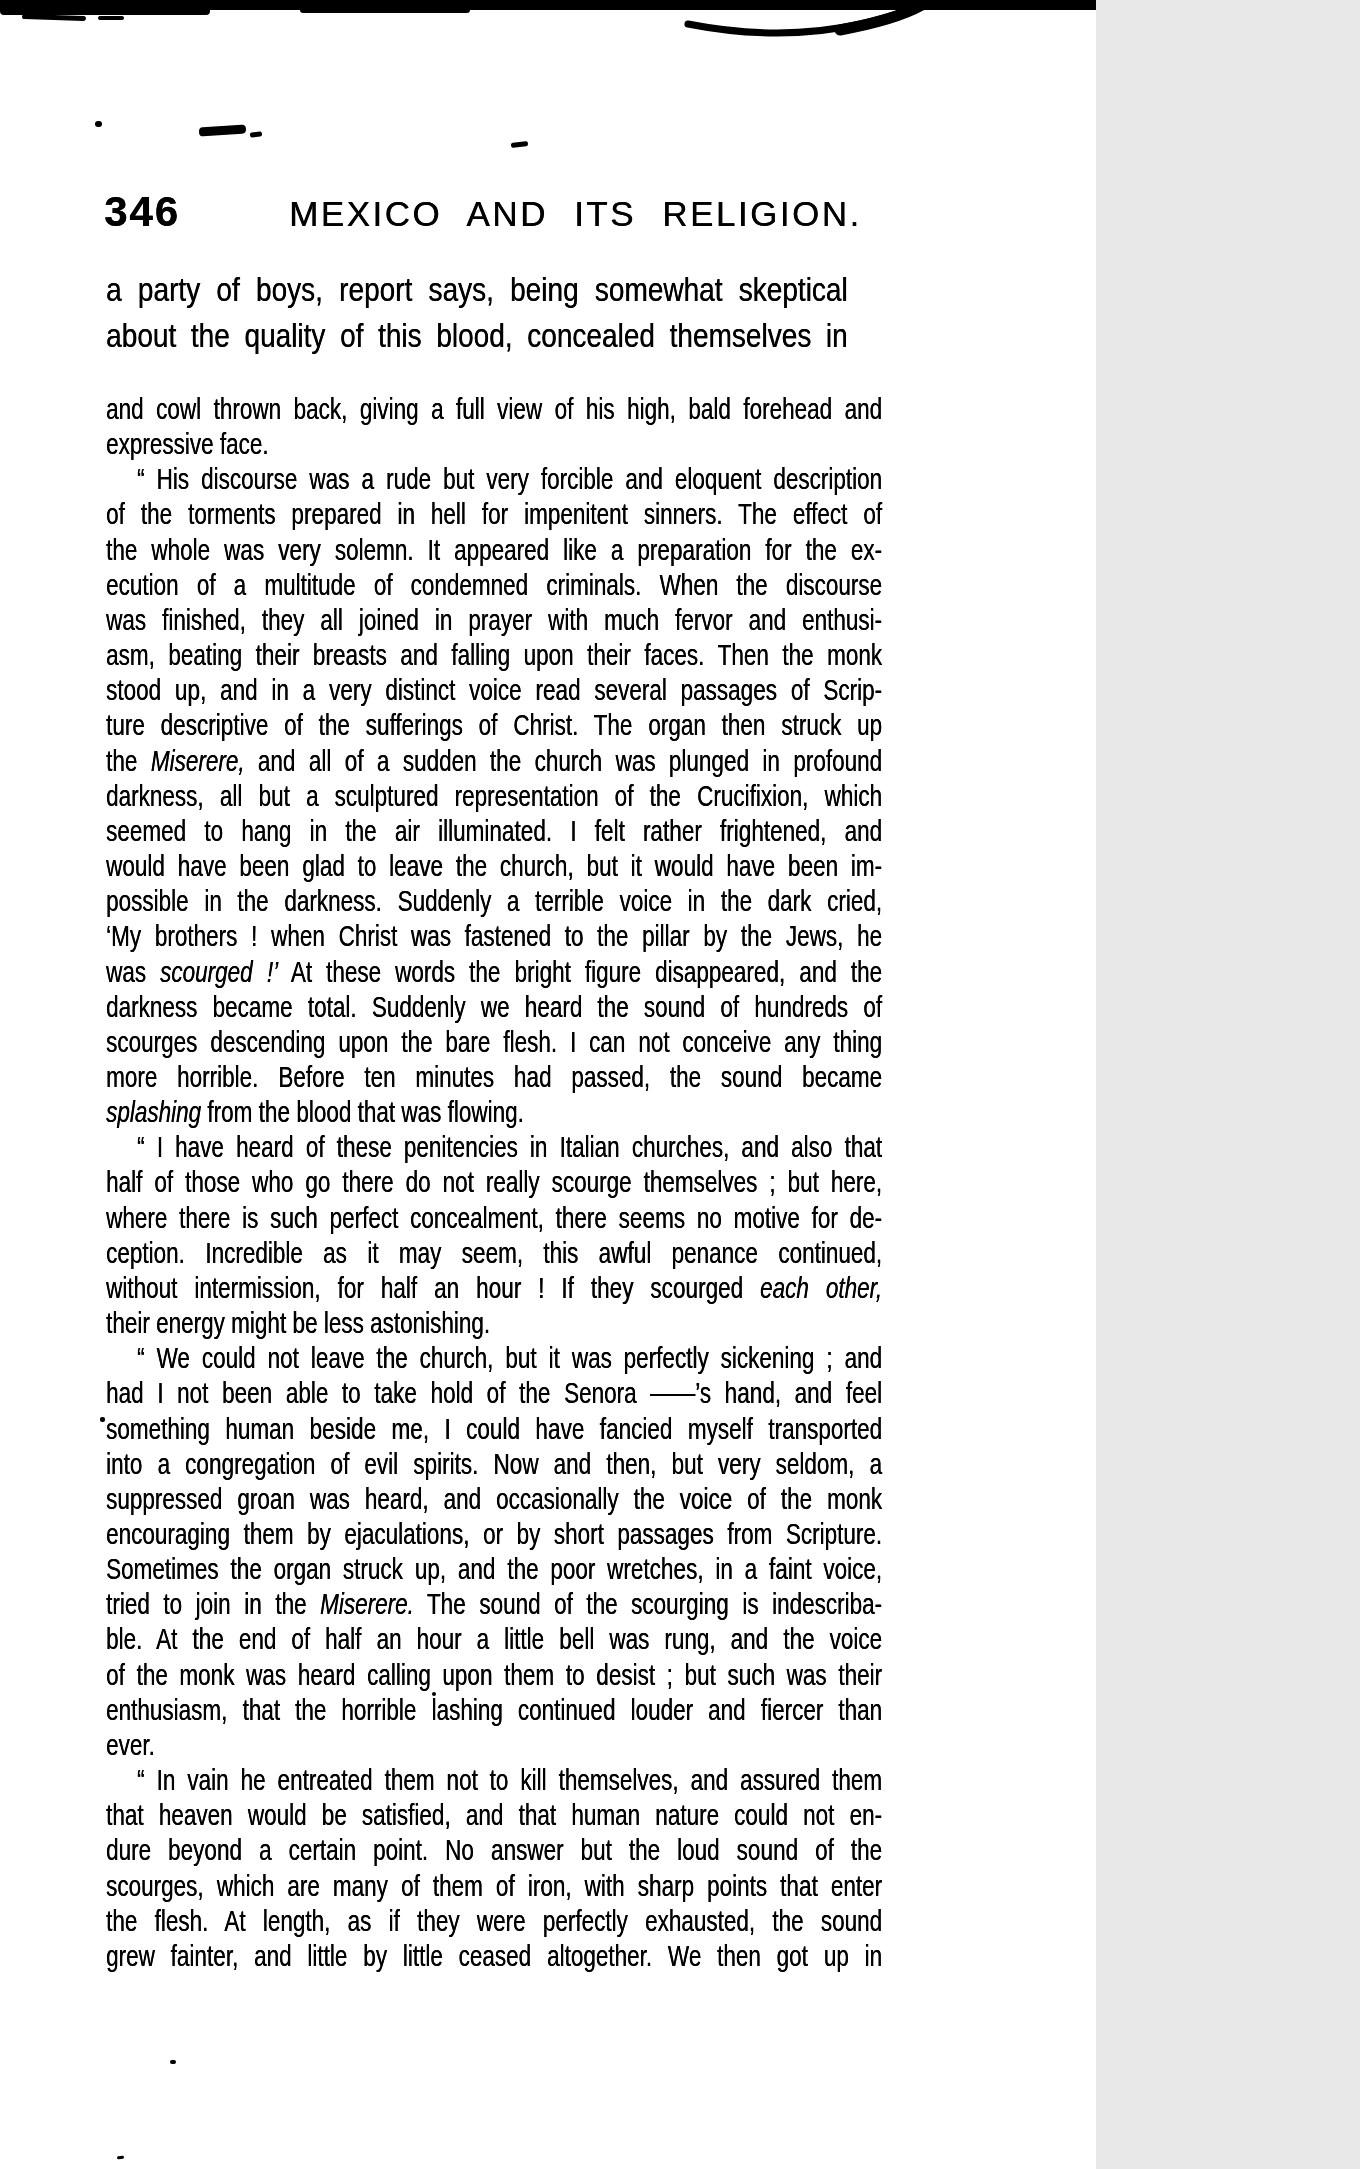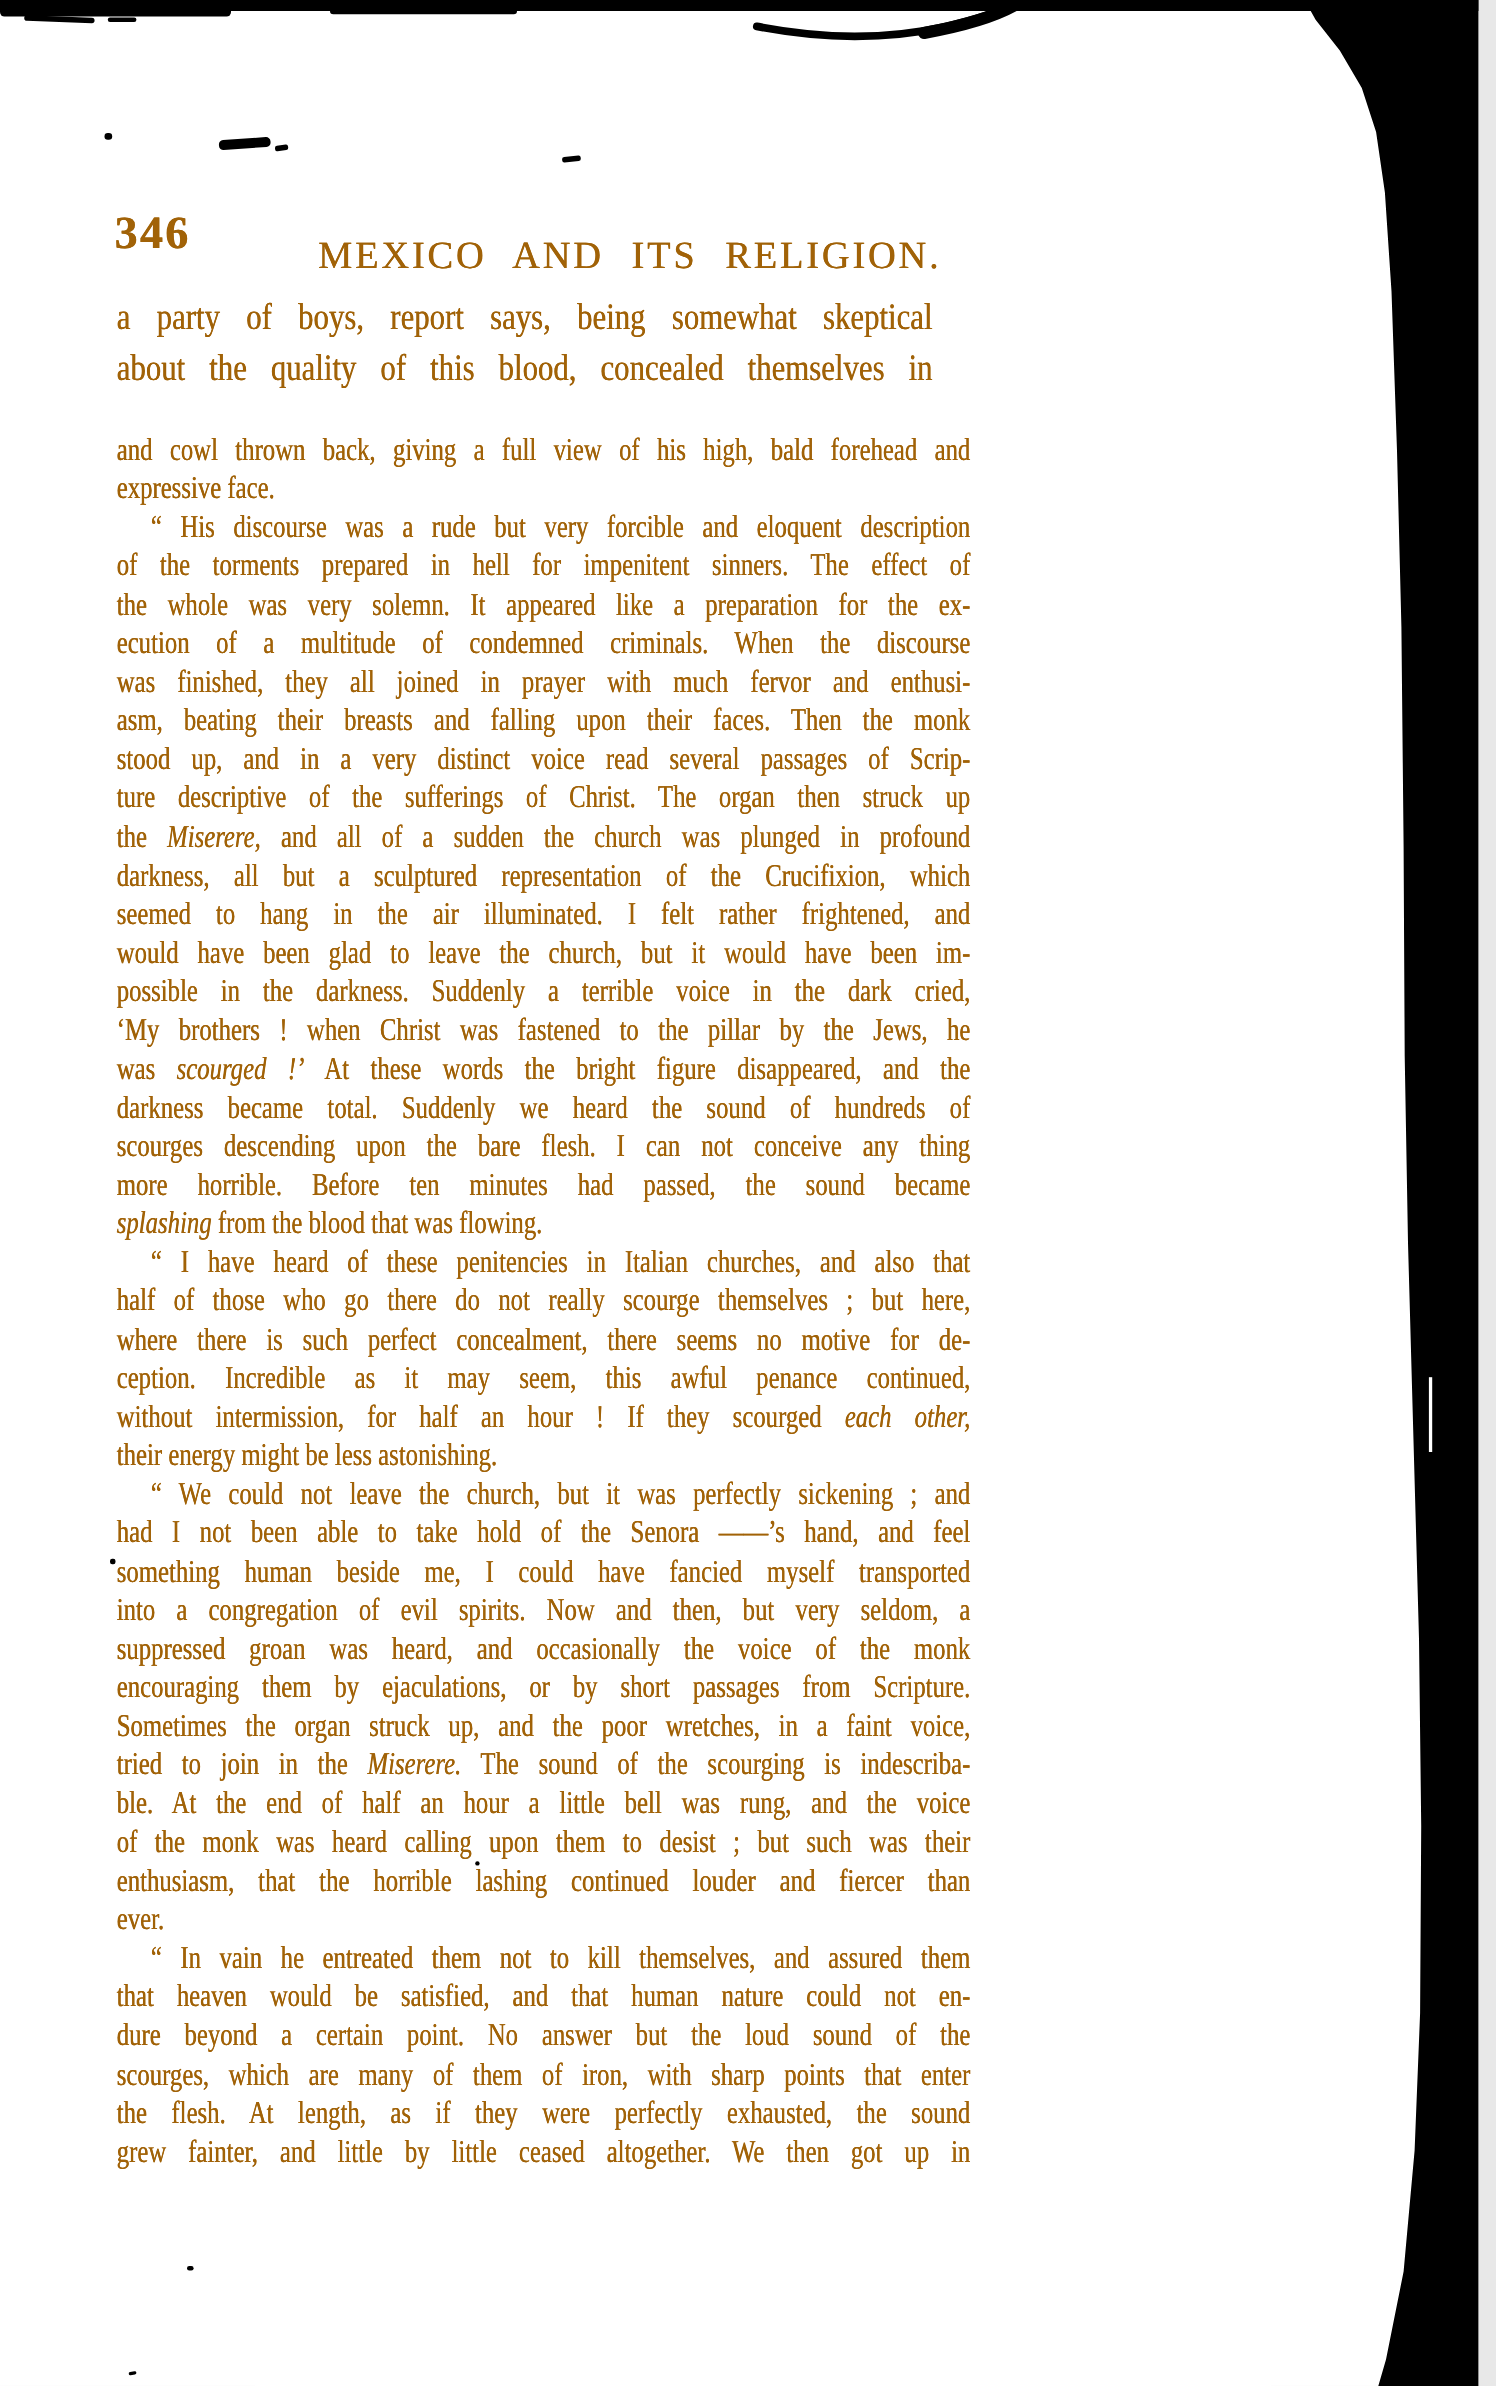--- a/index.html
+++ b/index.html
@@ -1,33 +1,32 @@
 <!DOCTYPE html>
 <html><head>
 <meta charset="utf-8">
 <style>
   html,body { margin:0; padding:0; background:#e8e8e8; }
   #page {
-    position:relative; width:1344px; height:2169px;
+    position:relative; width:1096px; height:2169px;
     background:#ffffff; overflow:hidden;
-    font-family:Liberation Serif, serif;
-    color:#a16207;
+    font-family:Liberation Sans, sans-serif;
+    color:#000000;
   }
   
   #folio {
     position:absolute; left:104px; top:188px;
     font-size:42px; font-weight:700; letter-spacing:2px;
     text-shadow:0.4px 0 currentColor;
   }
   #running-title {
     position:absolute; left:289px; top:194px;
     font-size:35px; letter-spacing:2.5px; word-spacing:14px;
     text-shadow:0.4px 0 currentColor;
     white-space:nowrap;
-    margin-top:19px;
   }
   
   #main-text {
     position:absolute; left:106px; top:266px; width:900px;
     transform:scaleX(0.824); transform-origin:0 0;
     font-size:34px; line-height:46px; word-spacing:6px;
     text-shadow:0.4px 0 currentColor;
   }
   
   #footnote-text {

